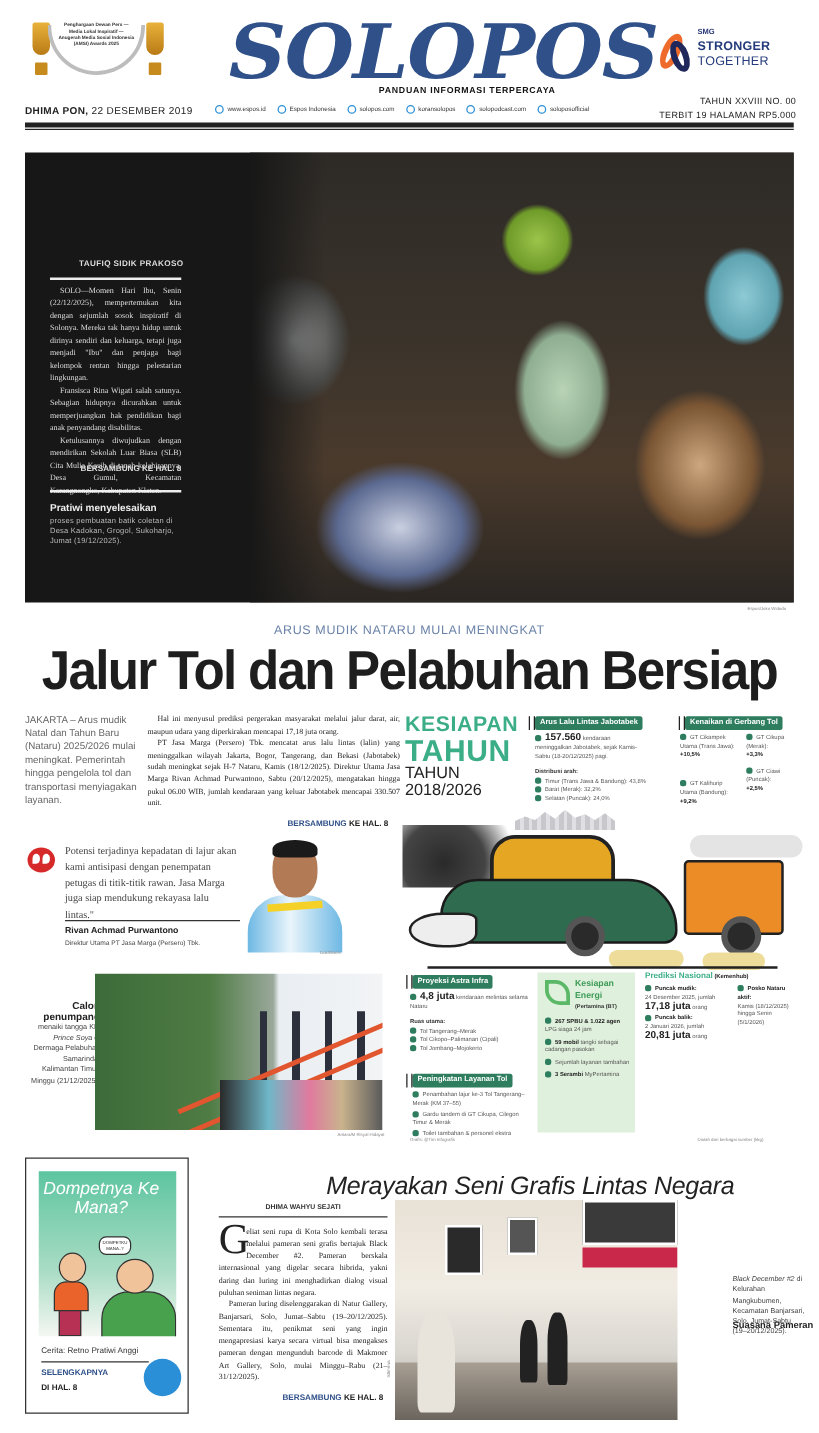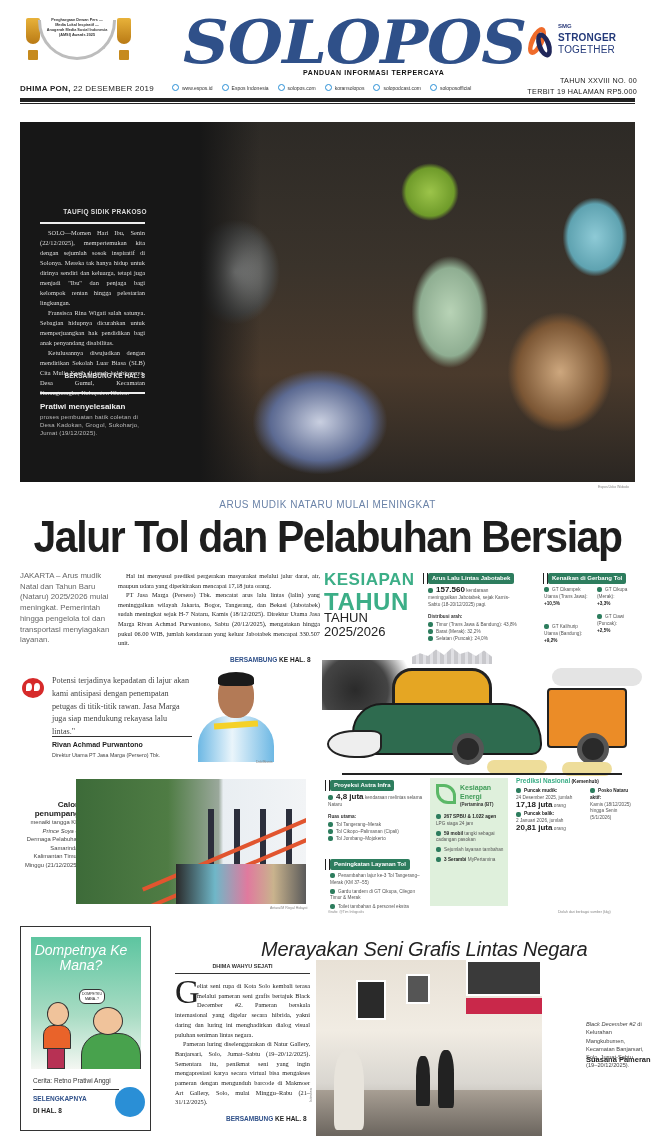--- a/index.html
+++ b/index.html
@@ -268,21 +268,21 @@
     <div class="stair2"></div>
     <div class="bags"></div>
 </div>
 <div class="abs credit port-credit">Antara/M Risyal Hidayat</div>
 
 <div class="abs info">
   <div class="kes-t1">KESIAPAN</div>
   <div class="kes-t2">TAHUN</div>
   <div class="kes-t3">
       <div>TAHUN</div>
-      <div>2025/2026</div>
+      <div>2018/2026</div>
     </div>
 
   <div class="ibar" style="left:106px;top:7px">Arus Lalu Lintas Jabotabek</div>
   <div class="itext" style="left:106px;top:21px;width:90px"><span class="dot"></span><span class="big">157.560</span> <span>kendaraan meninggalkan Jabotabek, sejak Kamis-Sabtu (18-20/12/2025) pagi.</span></div>
   <div class="itext" style="left:106px;top:48px;font-weight:bold;color:#333">Distribusi arah:</div>
   <div class="itext" style="left:106px;top:56px;width:95px">
     <div><span class="dot"></span><span>Timur (Trans Jawa &amp; Bandung): 43,8%</span></div>
     <div><span class="dot"></span><span>Barat (Merak): 32,2%</span></div>
     <div><span class="dot"></span><span>Selatan (Puncak): 24,0%</span></div>
   </div>

